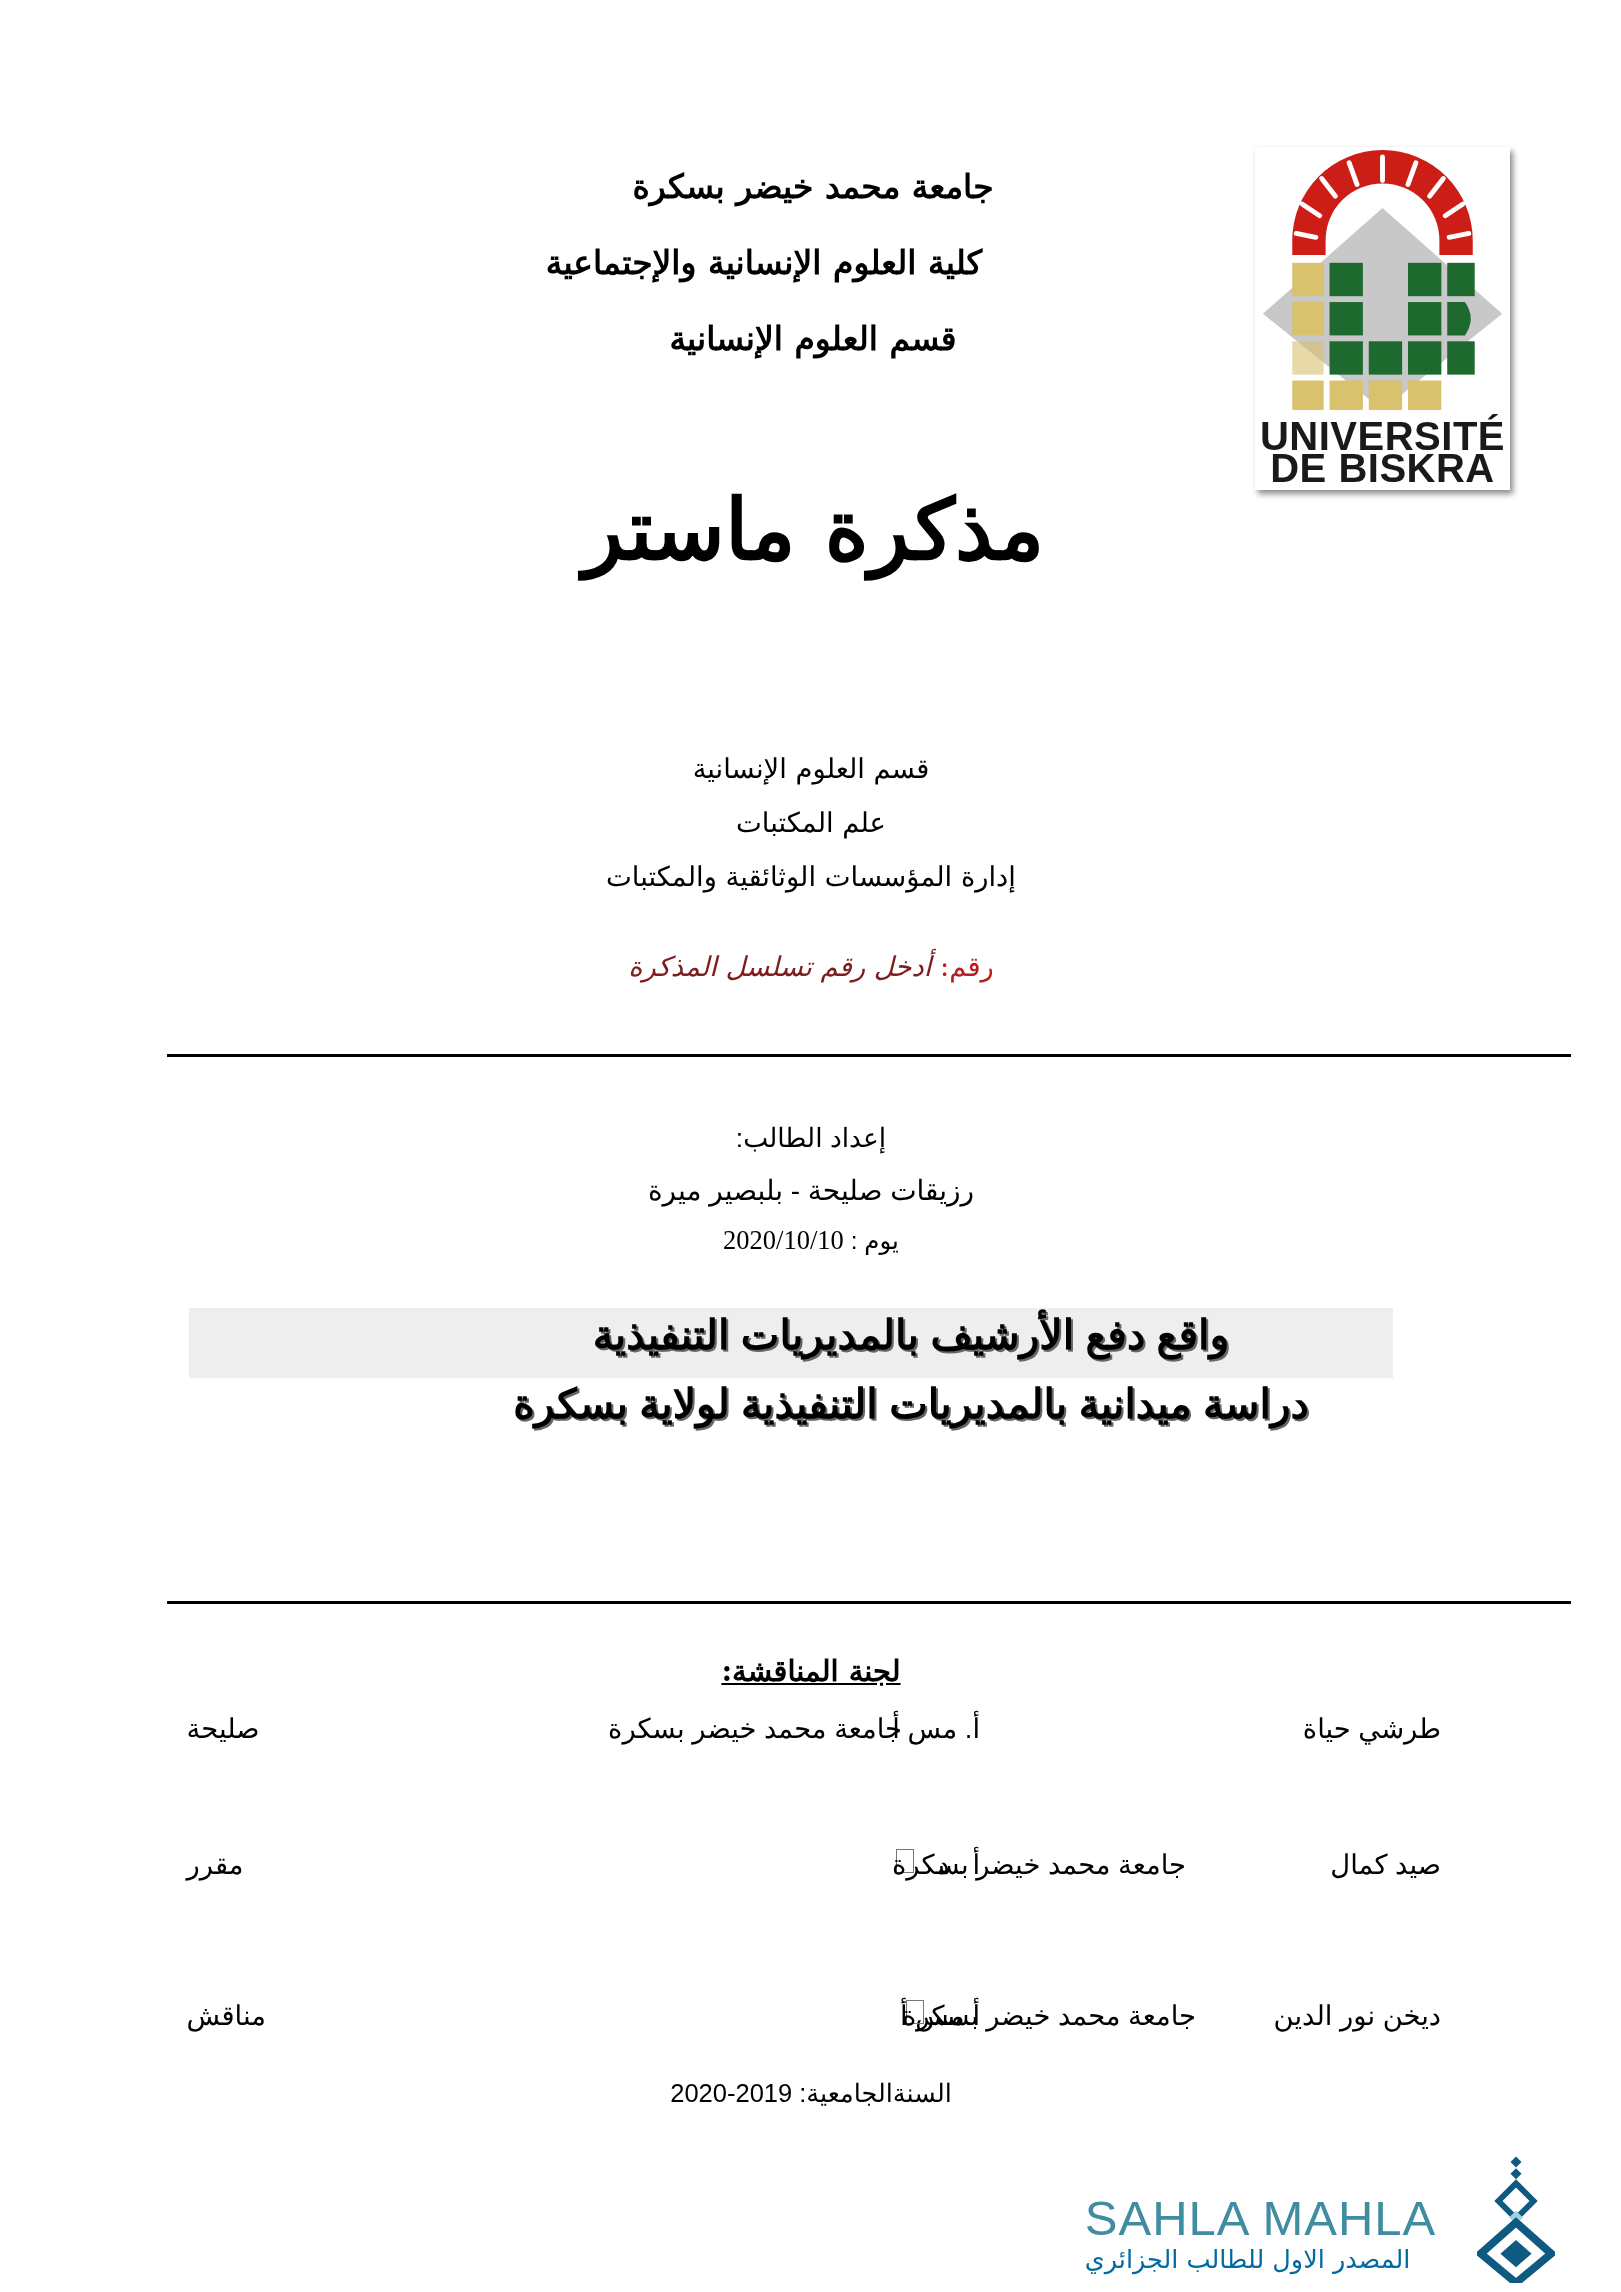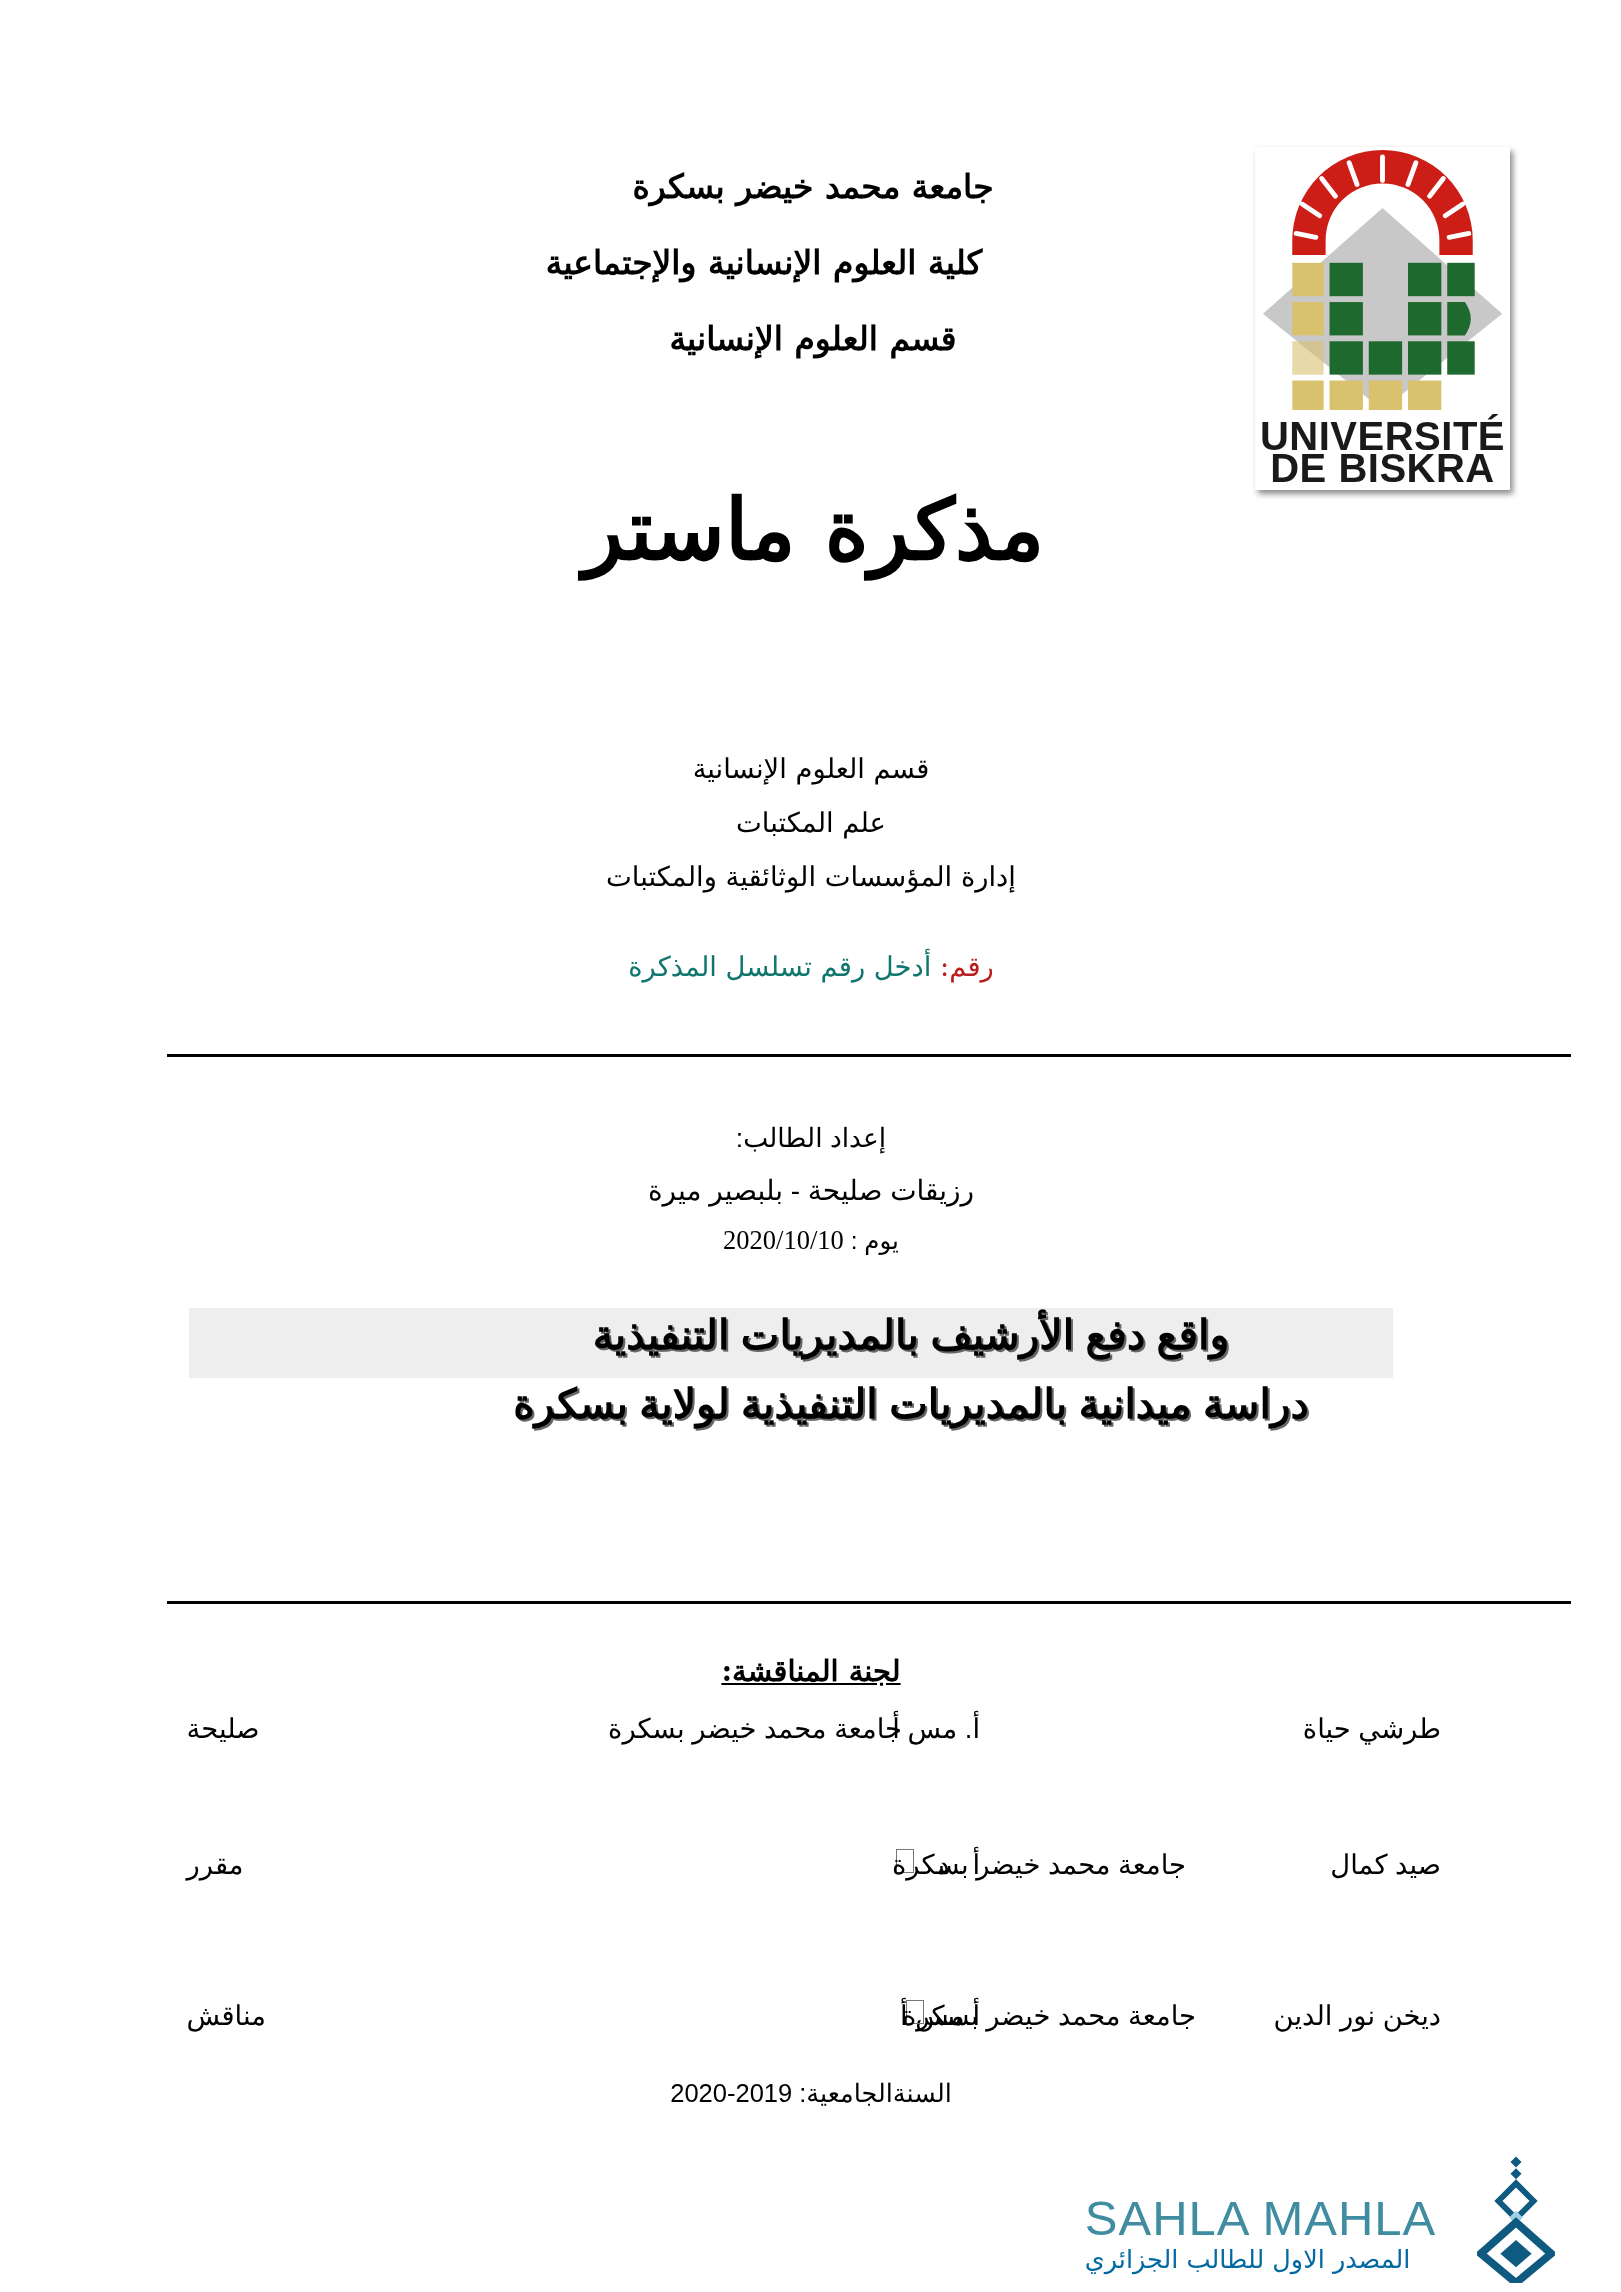--- a/index.html
+++ b/index.html
@@ -24,21 +24,21 @@
 
   #memo-title { left:392px; top:480px; width:843px; text-align:center;
                 font-family:"DejaVu Serif",serif; font-weight:bold; font-size:84px; }
 
   .info { left:419px; width:784px; text-align:center; font-family:"DejaVu Serif",serif; font-size:27.4px; }
   #i1 { top:753px; }
   #i2 { top:807px; }
   #i3 { top:861px; }
   #serial { top:951px; font-size:27.4px; }
   #serial .lbl { color:#b91c1c; }
-  #serial .ph { color:#0f766e; }
+  #serial .ph { color:#7f1d1d;font-style:italic; }
 
   .rule { left:167px; width:1404px; height:2.9px; background:#000; }
   #rule1 { top:1054px; }
   #rule2 { top:1601px; }
 
   .stud { left:419px; width:784px; text-align:center; font-family:"Liberation Sans",sans-serif; }
   #prep-label { top:1122px; font-size:26.5px; }
   #students { top:1174px; font-size:28px; }
   #date-line { top:1225px; font-size:24.5px; }
   #date-line .v { font-family:"Liberation Serif",serif; font-size:26.5px; }

